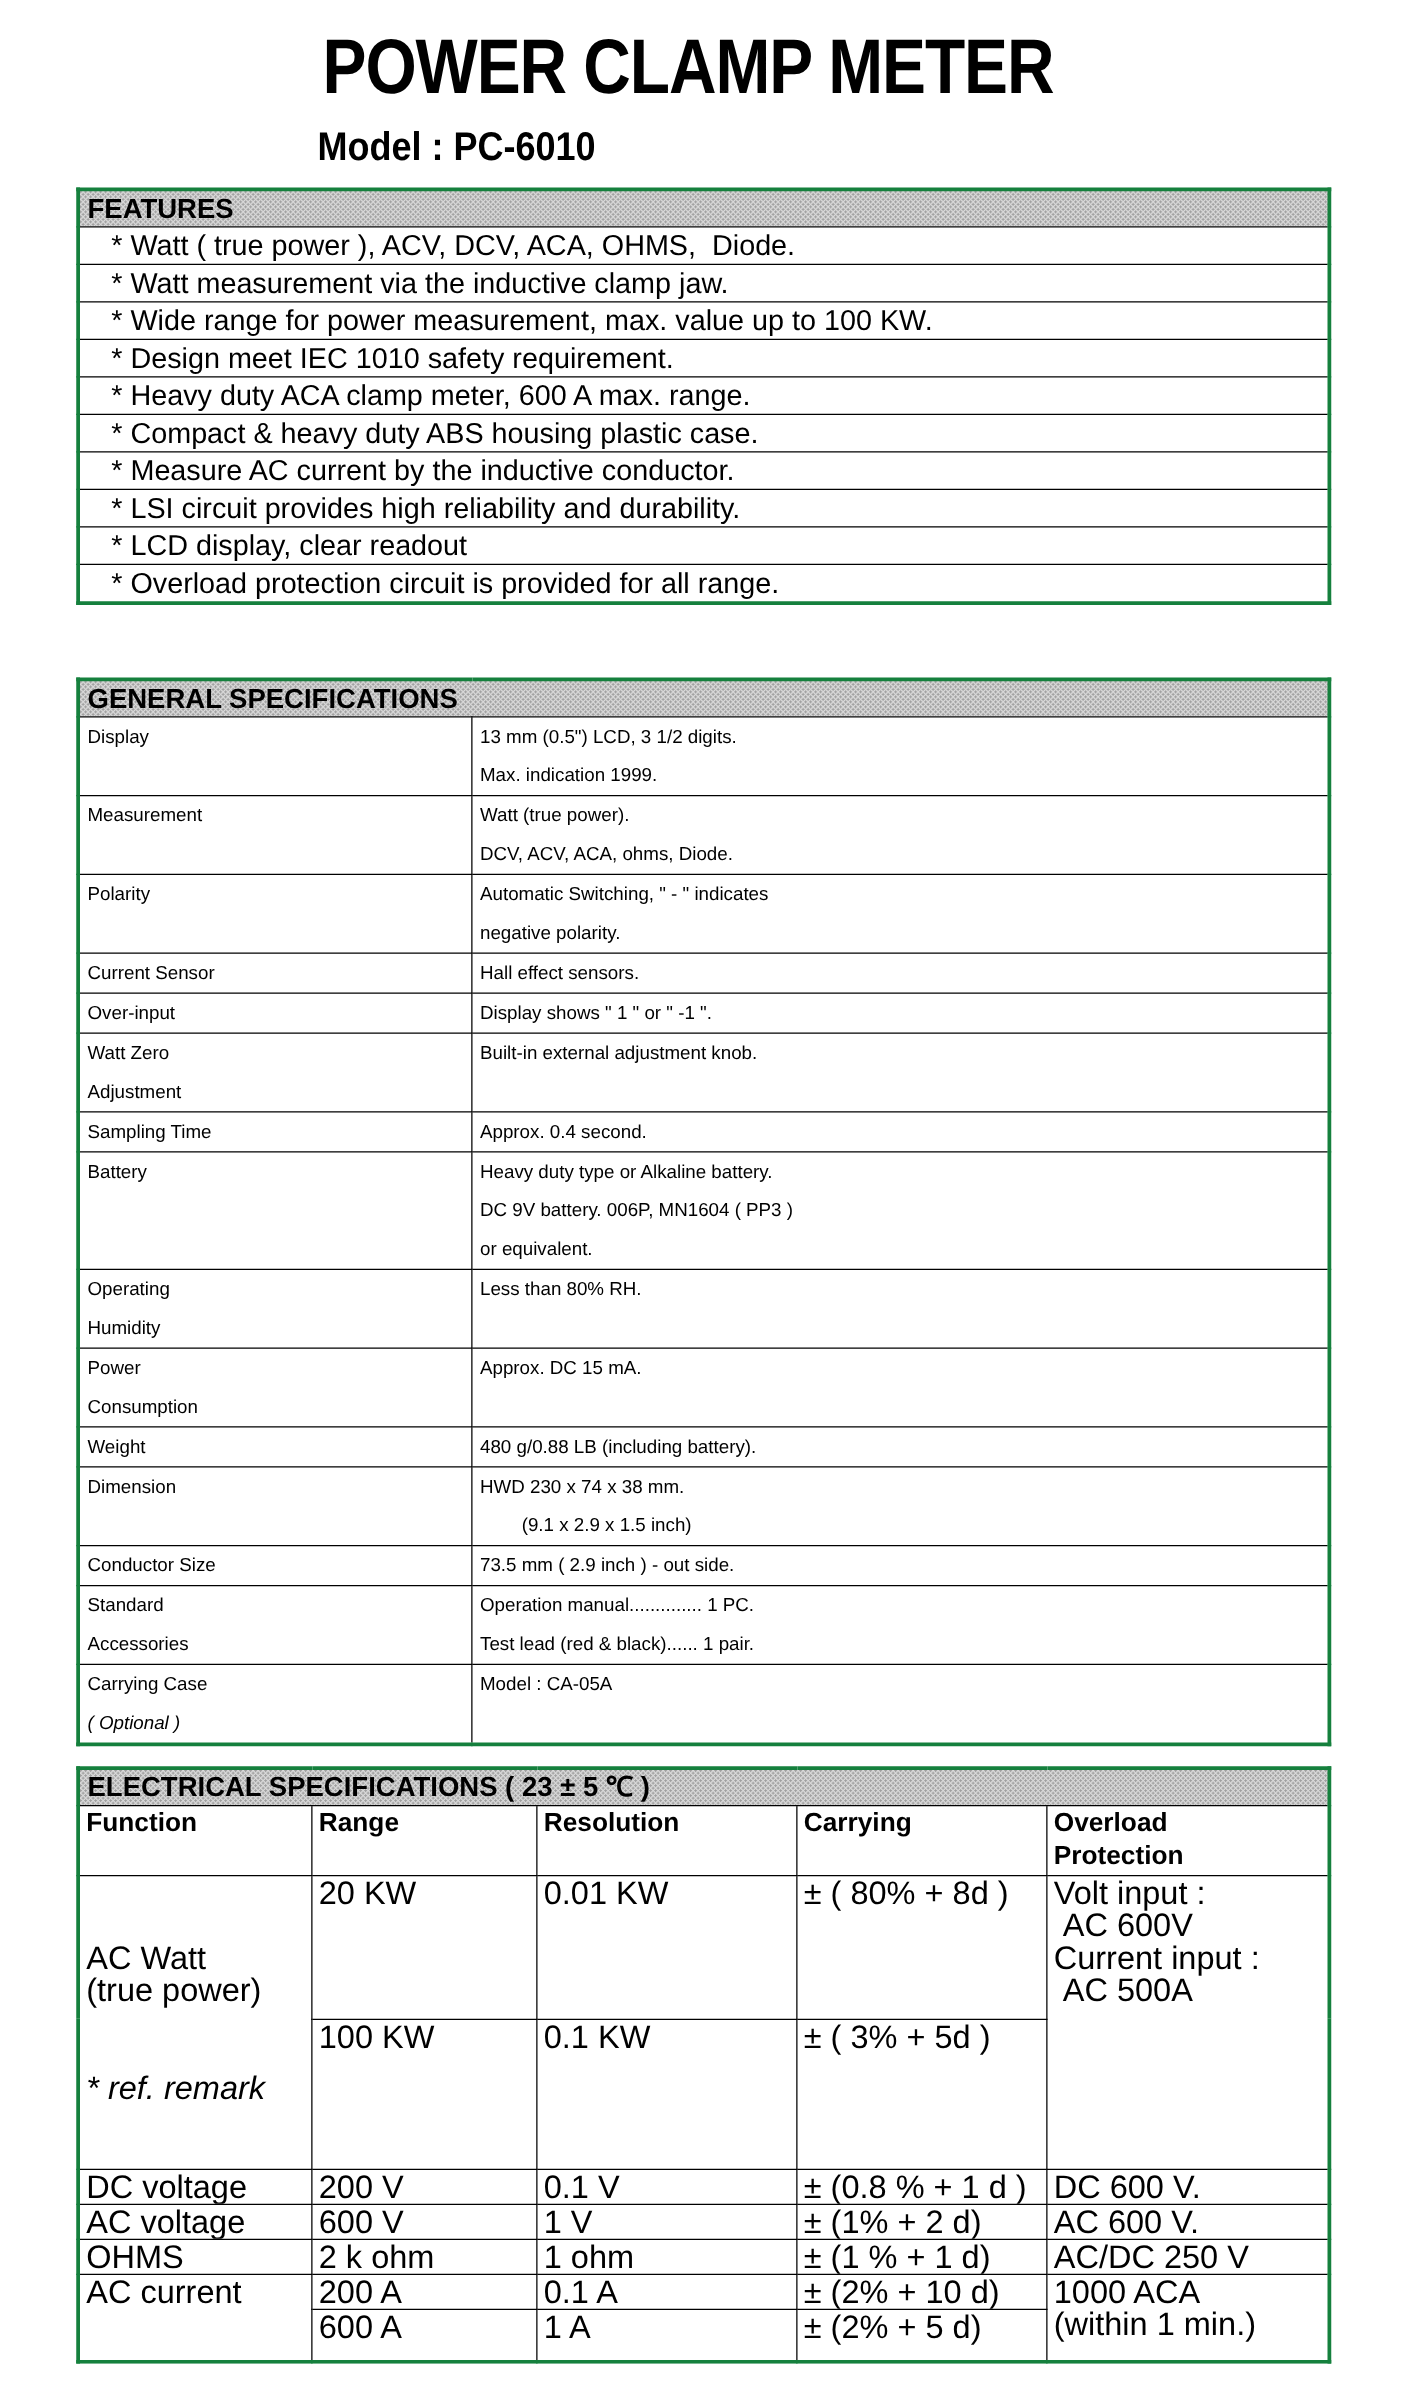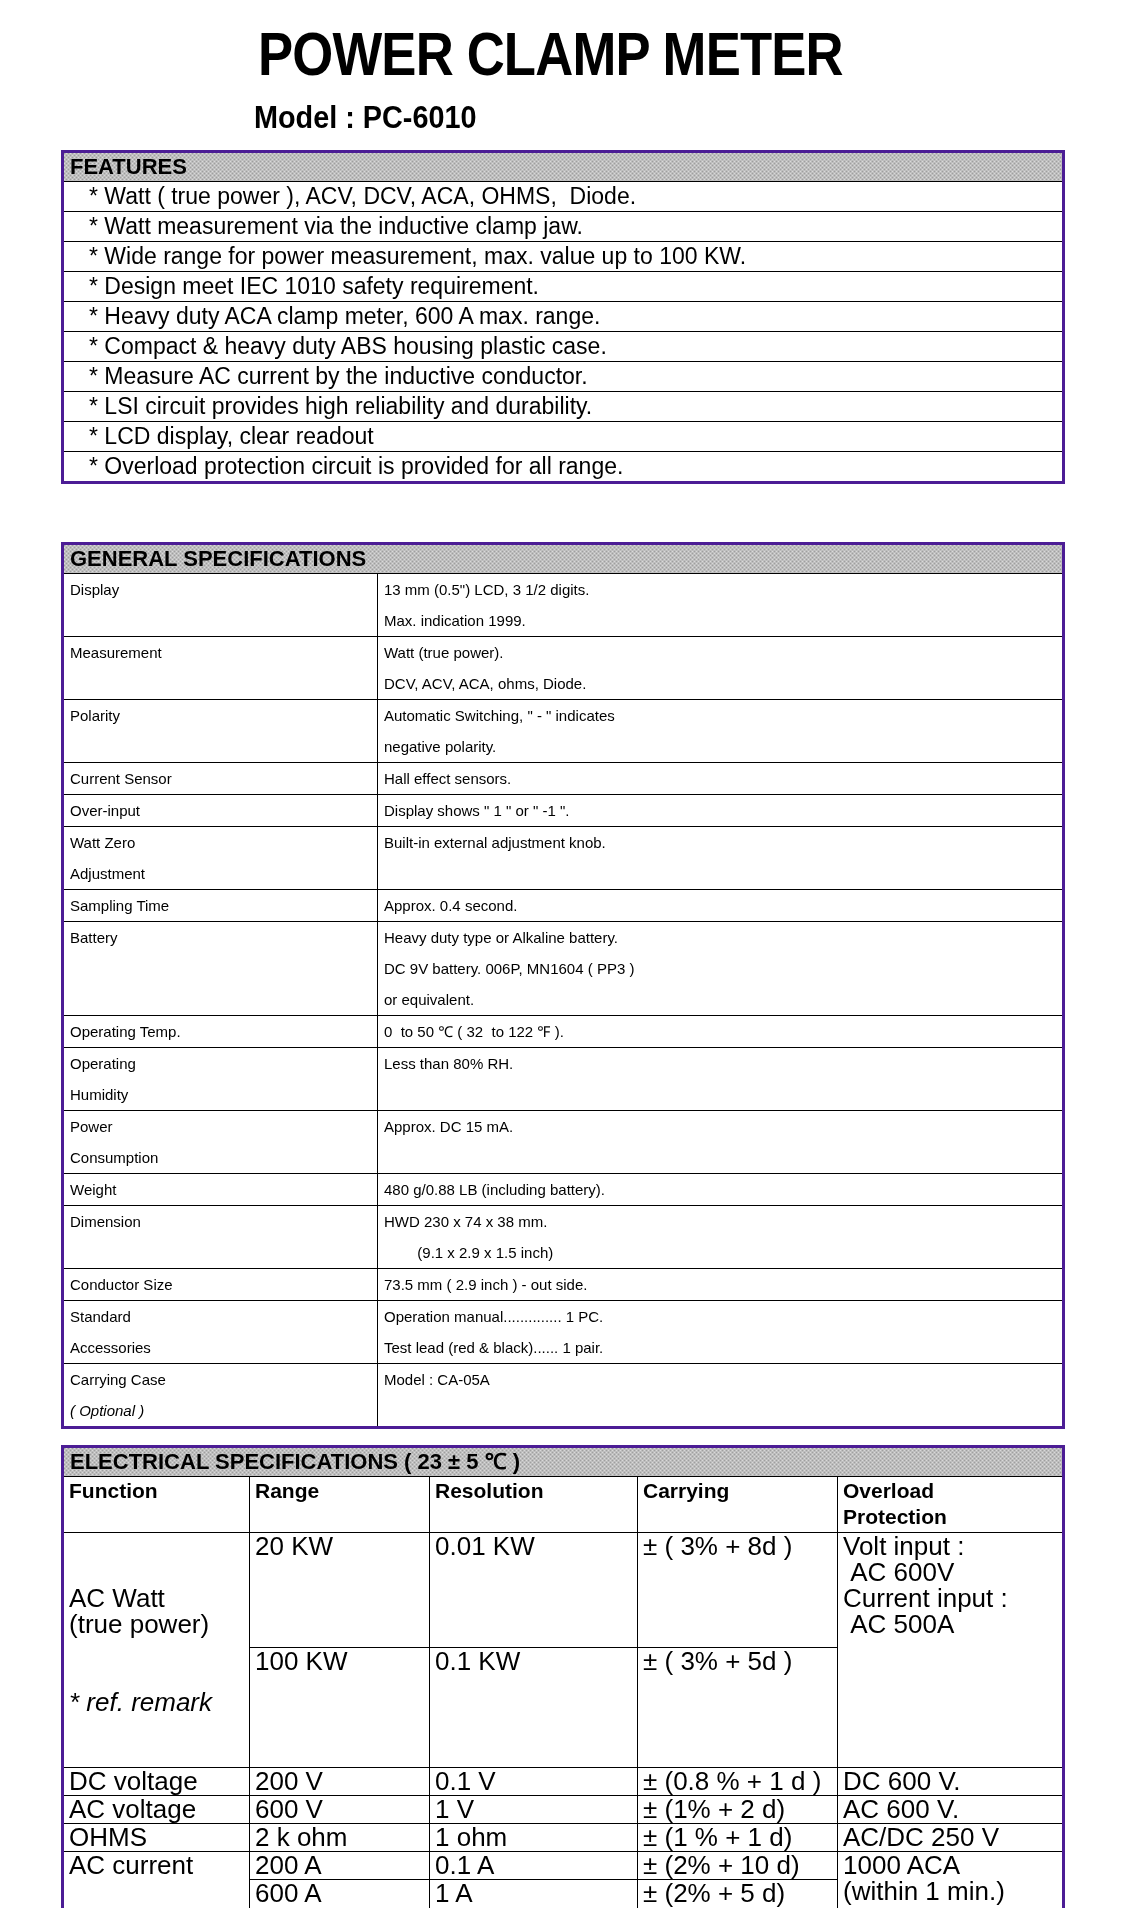--- a/index.html
+++ b/index.html
@@ -10,21 +10,21 @@
     font-weight:bold;font-size:62px;line-height:60px;letter-spacing:-1px;
     transform:scaleX(0.85);transform-origin:left center;
     margin:0 0 0 197px;white-space:nowrap;
   }
   .doc-model{
     font-weight:bold;font-size:32px;line-height:34px;
     transform:scaleX(0.9);transform-origin:left center;
     margin:16px 0 16px 193px;white-space:nowrap;
   }
 
-  table.tbl{width:100%;border-collapse:collapse;border:3px solid #4c1d95;table-layout:fixed;}
+  table.tbl{width:100%;border-collapse:collapse;border:3px solid #15803d;table-layout:fixed;}
   table.tbl td, table.tbl th{
     border:1px solid #000;vertical-align:top;text-align:left;
     padding:0 6px;white-space:pre-wrap;overflow:hidden;
   }
   th.hdr{
     text-align:center;font-weight:bold;font-size:22px;line-height:28px;height:28px;
     background-color:#d9d9d9;
     background-image:
       radial-gradient(circle,#9f9f9f 30%,rgba(0,0,0,0) 34%),
       radial-gradient(circle,#9f9f9f 30%,rgba(0,0,0,0) 34%);
@@ -140,24 +140,20 @@
           <td>Sampling Time</td>
           <td>Approx. 0.4 second.</td>
         </tr>
     <tr>
           <td>Battery</td>
           <td>Heavy duty type or Alkaline battery.
 DC 9V battery. 006P, MN1604 ( PP3 )
 or equivalent.</td>
         </tr>
     <tr>
-          <td>Operating Temp.</td>
-          <td>0  to 50 ℃ ( 32  to 122 ℉ ).</td>
-        </tr>
-    <tr>
           <td>Operating
 Humidity</td>
           <td>Less than 80% RH.</td>
         </tr>
     <tr>
           <td>Power
 Consumption</td>
           <td>Approx. DC 15 mA.</td>
         </tr>
     <tr>
@@ -207,21 +203,21 @@
 Protection</th>
     </tr>
     <tr class="h44">
       <td rowspan="2">
         <span class="fn-main">AC Watt
 (true power)</span>
         <span class="fn-note">* ref. remark</span>
       </td>
       <td>20 KW</td>
       <td>0.01 KW</td>
-      <td class="acc">± ( 3% + 8d )</td>
+      <td class="acc">± ( 80% + 8d )</td>
       <td rowspan="2">Volt input :
  AC 600V
 Current input :
  AC 500A</td>
     </tr>
     <tr class="h46">
       <td>100 KW</td>
       <td>0.1 KW</td>
       <td class="acc">± ( 3% + 5d )</td>
     </tr>

